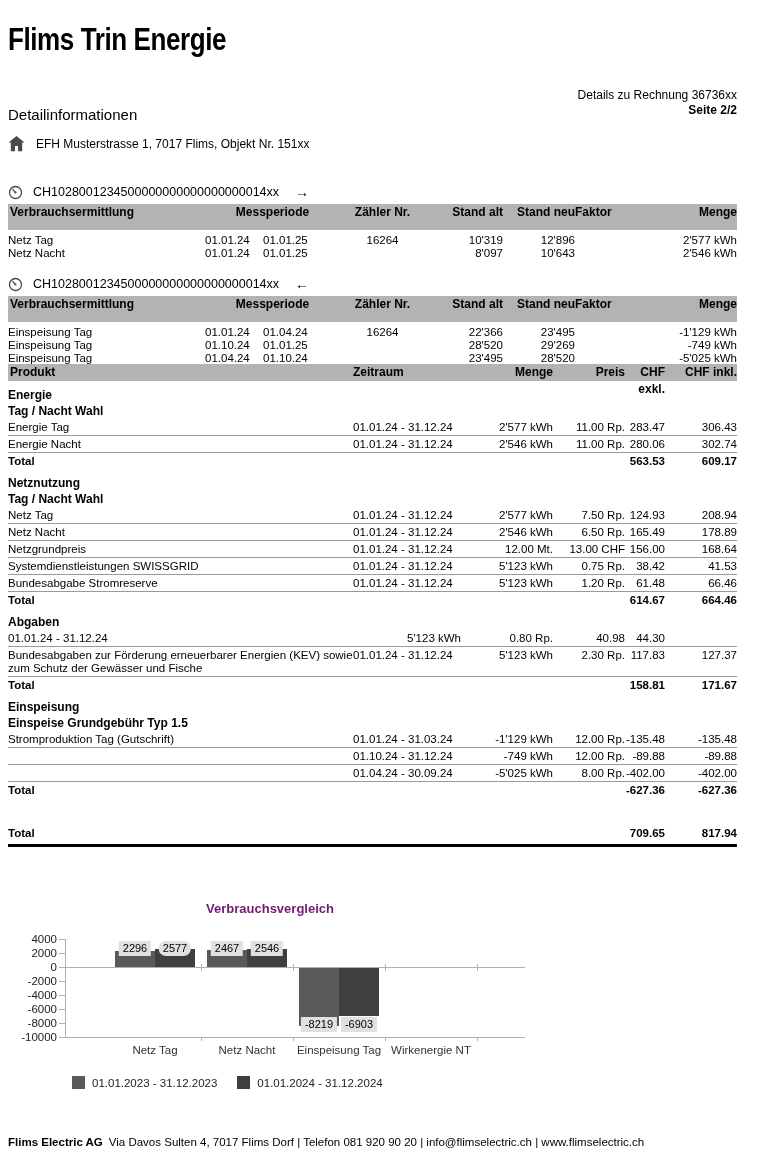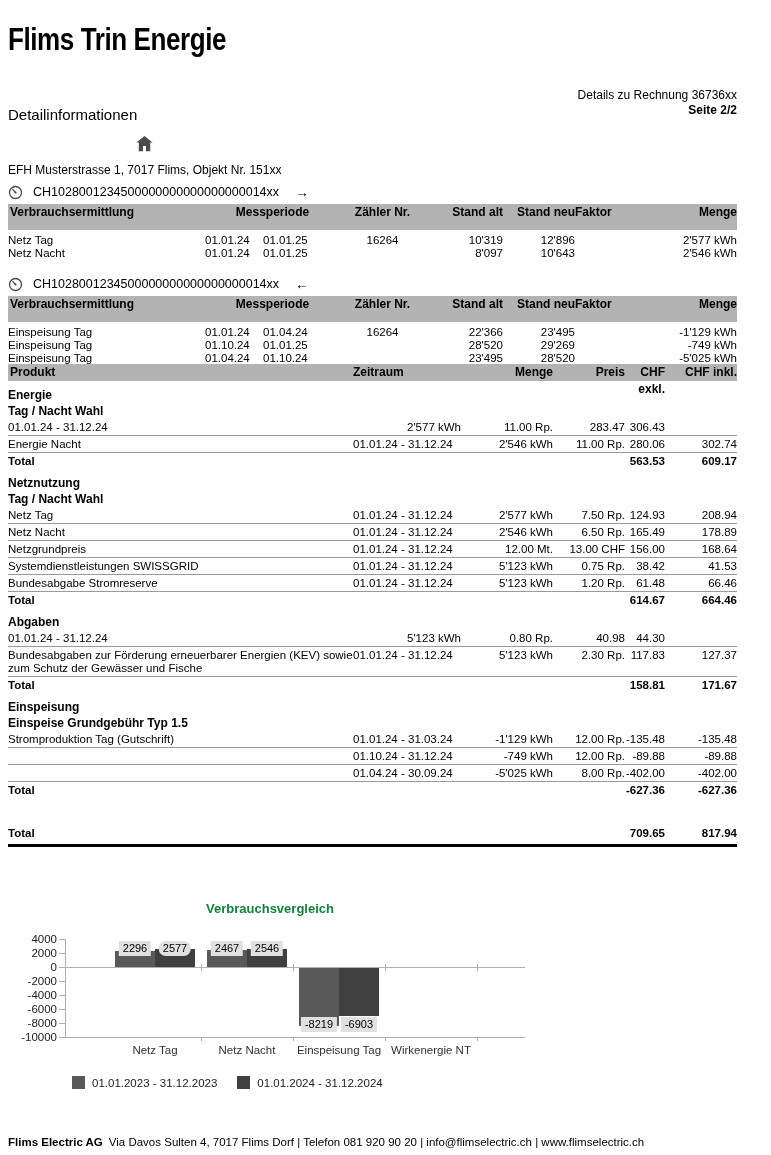--- a/index.html
+++ b/index.html
@@ -9,21 +9,21 @@
   }
   .bold{font-weight:bold;}
   .tl{text-align:left;} .tc{text-align:center;} .tr{text-align:right;}
 
   .logo{
     position:absolute;left:8px;top:22px;font-size:31px;font-weight:bold;
     letter-spacing:-0.5px;transform:scaleX(0.84);transform-origin:left center;white-space:nowrap;
   }
   .ref-block{position:absolute;right:34px;top:88px;text-align:right;font-size:12px;line-height:15px;}
   .doc-title{position:absolute;left:8px;top:106px;font-size:15px;}
-  .object-line{position:absolute;left:8px;top:136px;font-size:12px;display:flex;align-items:center;gap:11px;flex-direction:column;}
+  .object-line{position:absolute;left:8px;top:136px;font-size:12px;display:flex;align-items:center;gap:11px;}
 
   #meter-sections{position:absolute;left:8px;top:182px;width:729px;}
   .meter-section{margin-bottom:14px;}
   .meter-idline{display:flex;align-items:center;gap:10px;font-size:12.5px;height:20px;margin-bottom:2px;}
   .meter-arrow{margin-left:6px;font-size:14px;}
   .mgrid{display:grid;grid-template-columns:197px 58px 77px 85px 78px 72px 55px 1fr;}
   .mtable-header{background:#b3b3b3;font-weight:bold;font-size:12px;height:26px;line-height:17px;margin-bottom:4px;}
   .mtable-header > div:first-child{padding-left:2px;}
   .span-dates{grid-column:2/4;text-align:center;}
   .mtable-row{font-size:11.5px;line-height:13px;}
@@ -33,21 +33,21 @@
   .ptable-header{background:#b3b3b3;font-weight:bold;font-size:12px;height:17px;line-height:17px;}
   .ptable-header > div:first-child{padding-left:2px;}
   .psec-title{font-weight:bold;font-size:12px;height:16px;line-height:16px;margin-top:6px;}
   .psec-sub{font-weight:bold;font-size:12px;height:16px;line-height:16px;}
   .prow{border-bottom:1px solid #9a9a9a;padding:2px 0 1px;line-height:13px;}
   .prow-total{font-weight:bold;padding:2px 0 1px;line-height:13px;}
   .grand-total{font-weight:bold;border-bottom:3px solid #000;padding:3px 0 4px;margin-top:26px;line-height:13px;}
   .gt-exkl{grid-column:5;} .gt-inkl{grid-column:6;padding-left:25px;}
 
   #chart{position:absolute;left:0;top:893px;width:560px;height:230px;font-size:11px;}
-  .chart-title{position:absolute;left:0;top:8px;width:540px;text-align:center;font-weight:bold;color:#15803d;font-size:13px;}
+  .chart-title{position:absolute;left:0;top:8px;width:540px;text-align:center;font-weight:bold;color:#701a75;font-size:13px;}
   .ax{position:absolute;background:#b0b0b0;}
   .ytick-label{position:absolute;width:45px;left:12px;text-align:right;font-size:11.5px;color:#222;}
   .bar{position:absolute;}
   .bar-label{position:absolute;transform:translateX(-50%);background:#e0e0e0;padding:0 4px;height:15px;line-height:15px;font-size:11px;color:#000;white-space:nowrap;z-index:3;}
   .xlabel{position:absolute;width:130px;transform:translateX(-50%);text-align:center;font-size:11.5px;color:#333;}
   .legend{position:absolute;left:72px;top:183px;display:flex;gap:20px;align-items:center;}
   .legend-item{display:flex;align-items:center;gap:7px;font-size:11.5px;color:#222;}
   .legend-swatch{width:13px;height:13px;display:inline-block;}
 
   .footer{position:absolute;left:8px;top:1136px;font-size:11.5px;white-space:nowrap;}
@@ -172,20 +172,21 @@
       <div class="tl">Produkt</div>
       <div class="tl">Zeitraum</div>
       <div class="tr">Menge</div>
       <div class="tr">Preis</div>
       <div class="tr">CHF exkl.</div>
       <div class="tr">CHF inkl.</div>
     </div>
     <div class="psec-title">Energie</div>
     <div class="psec-sub">Tag / Nacht  Wahl</div>
     <div class="pgrid prow">
+      <div class="tl">Energie Tag</div>
       <div class="tl">01.01.24 - 31.12.24</div>
       <div class="tr">2'577 kWh</div>
       <div class="tr">11.00 Rp.</div>
       <div class="tr">283.47</div>
       <div class="tr">306.43</div>
     </div>
     <div class="pgrid prow">
       <div class="tl">Energie Nacht</div>
       <div class="tl">01.01.24 - 31.12.24</div>
       <div class="tr">2'546 kWh</div>

